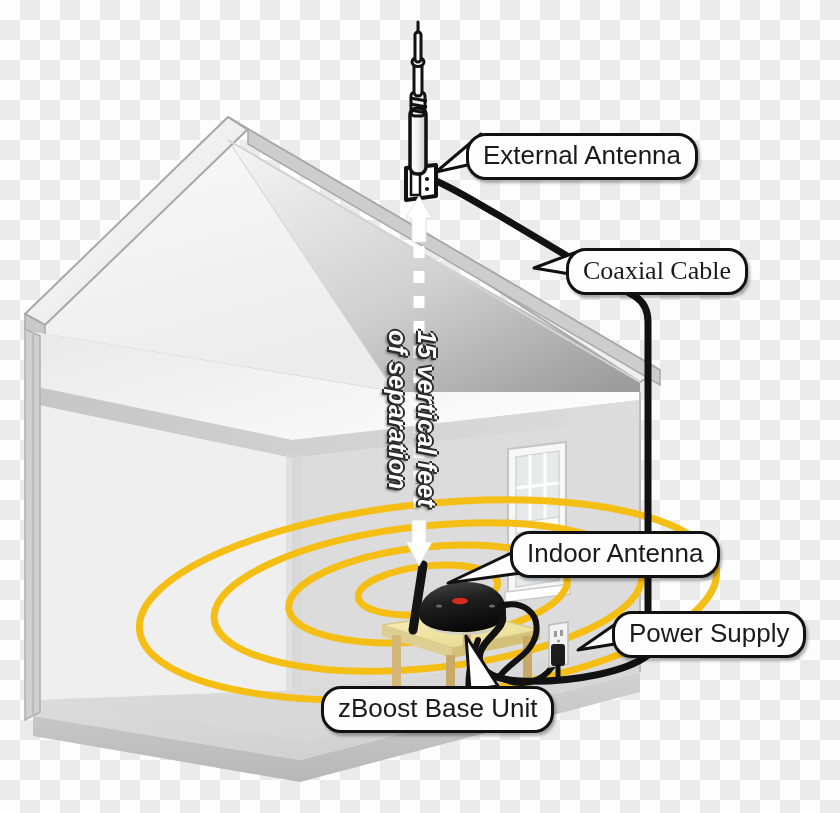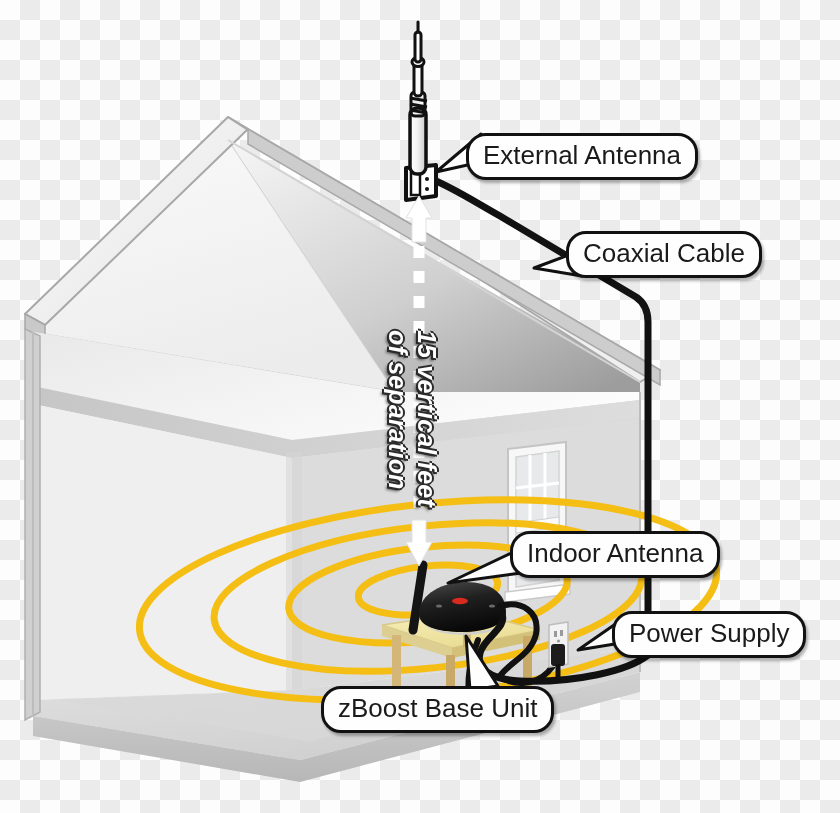--- a/index.html
+++ b/index.html
@@ -269,21 +269,21 @@
       <polygon points="578,650 627,616 627,642" fill="#fefefe" stroke="#111111" stroke-width="3" stroke-linejoin="round"></polygon>
       <polygon points="466,636 498,686 470,690" fill="#fefefe" stroke="#111111" stroke-width="3" stroke-linejoin="round"></polygon>
     </g>
   </svg>
 
   <div class="vtext" style="left:441px; top:330px; transform: rotate(90deg);">15 vertical feet</div>
   <div class="vtext" style="left:412px; top:330px; transform: rotate(90deg);">of separation</div>
 
   <div class="callout" style="left:466px; top:126px;">External Antenna</div>
 
-  <div class="callout" style="left:566px; top:224px;">Coaxial Cable</div>
+  <div class="callout" style="left:566px; top:241px;font-family:Liberation Serif, serif;">Coaxial Cable</div>
 
   <div class="callout" style="left:510px; top:524px;text-align:right;">Indoor Antenna</div>
 
   <div class="callout" style="left:612px; top:604px;">Power Supply</div>
 
   <div class="callout" style="left:321px; top:679px;">zBoost Base Unit</div>
 
 </div>
 
 </body></html>

